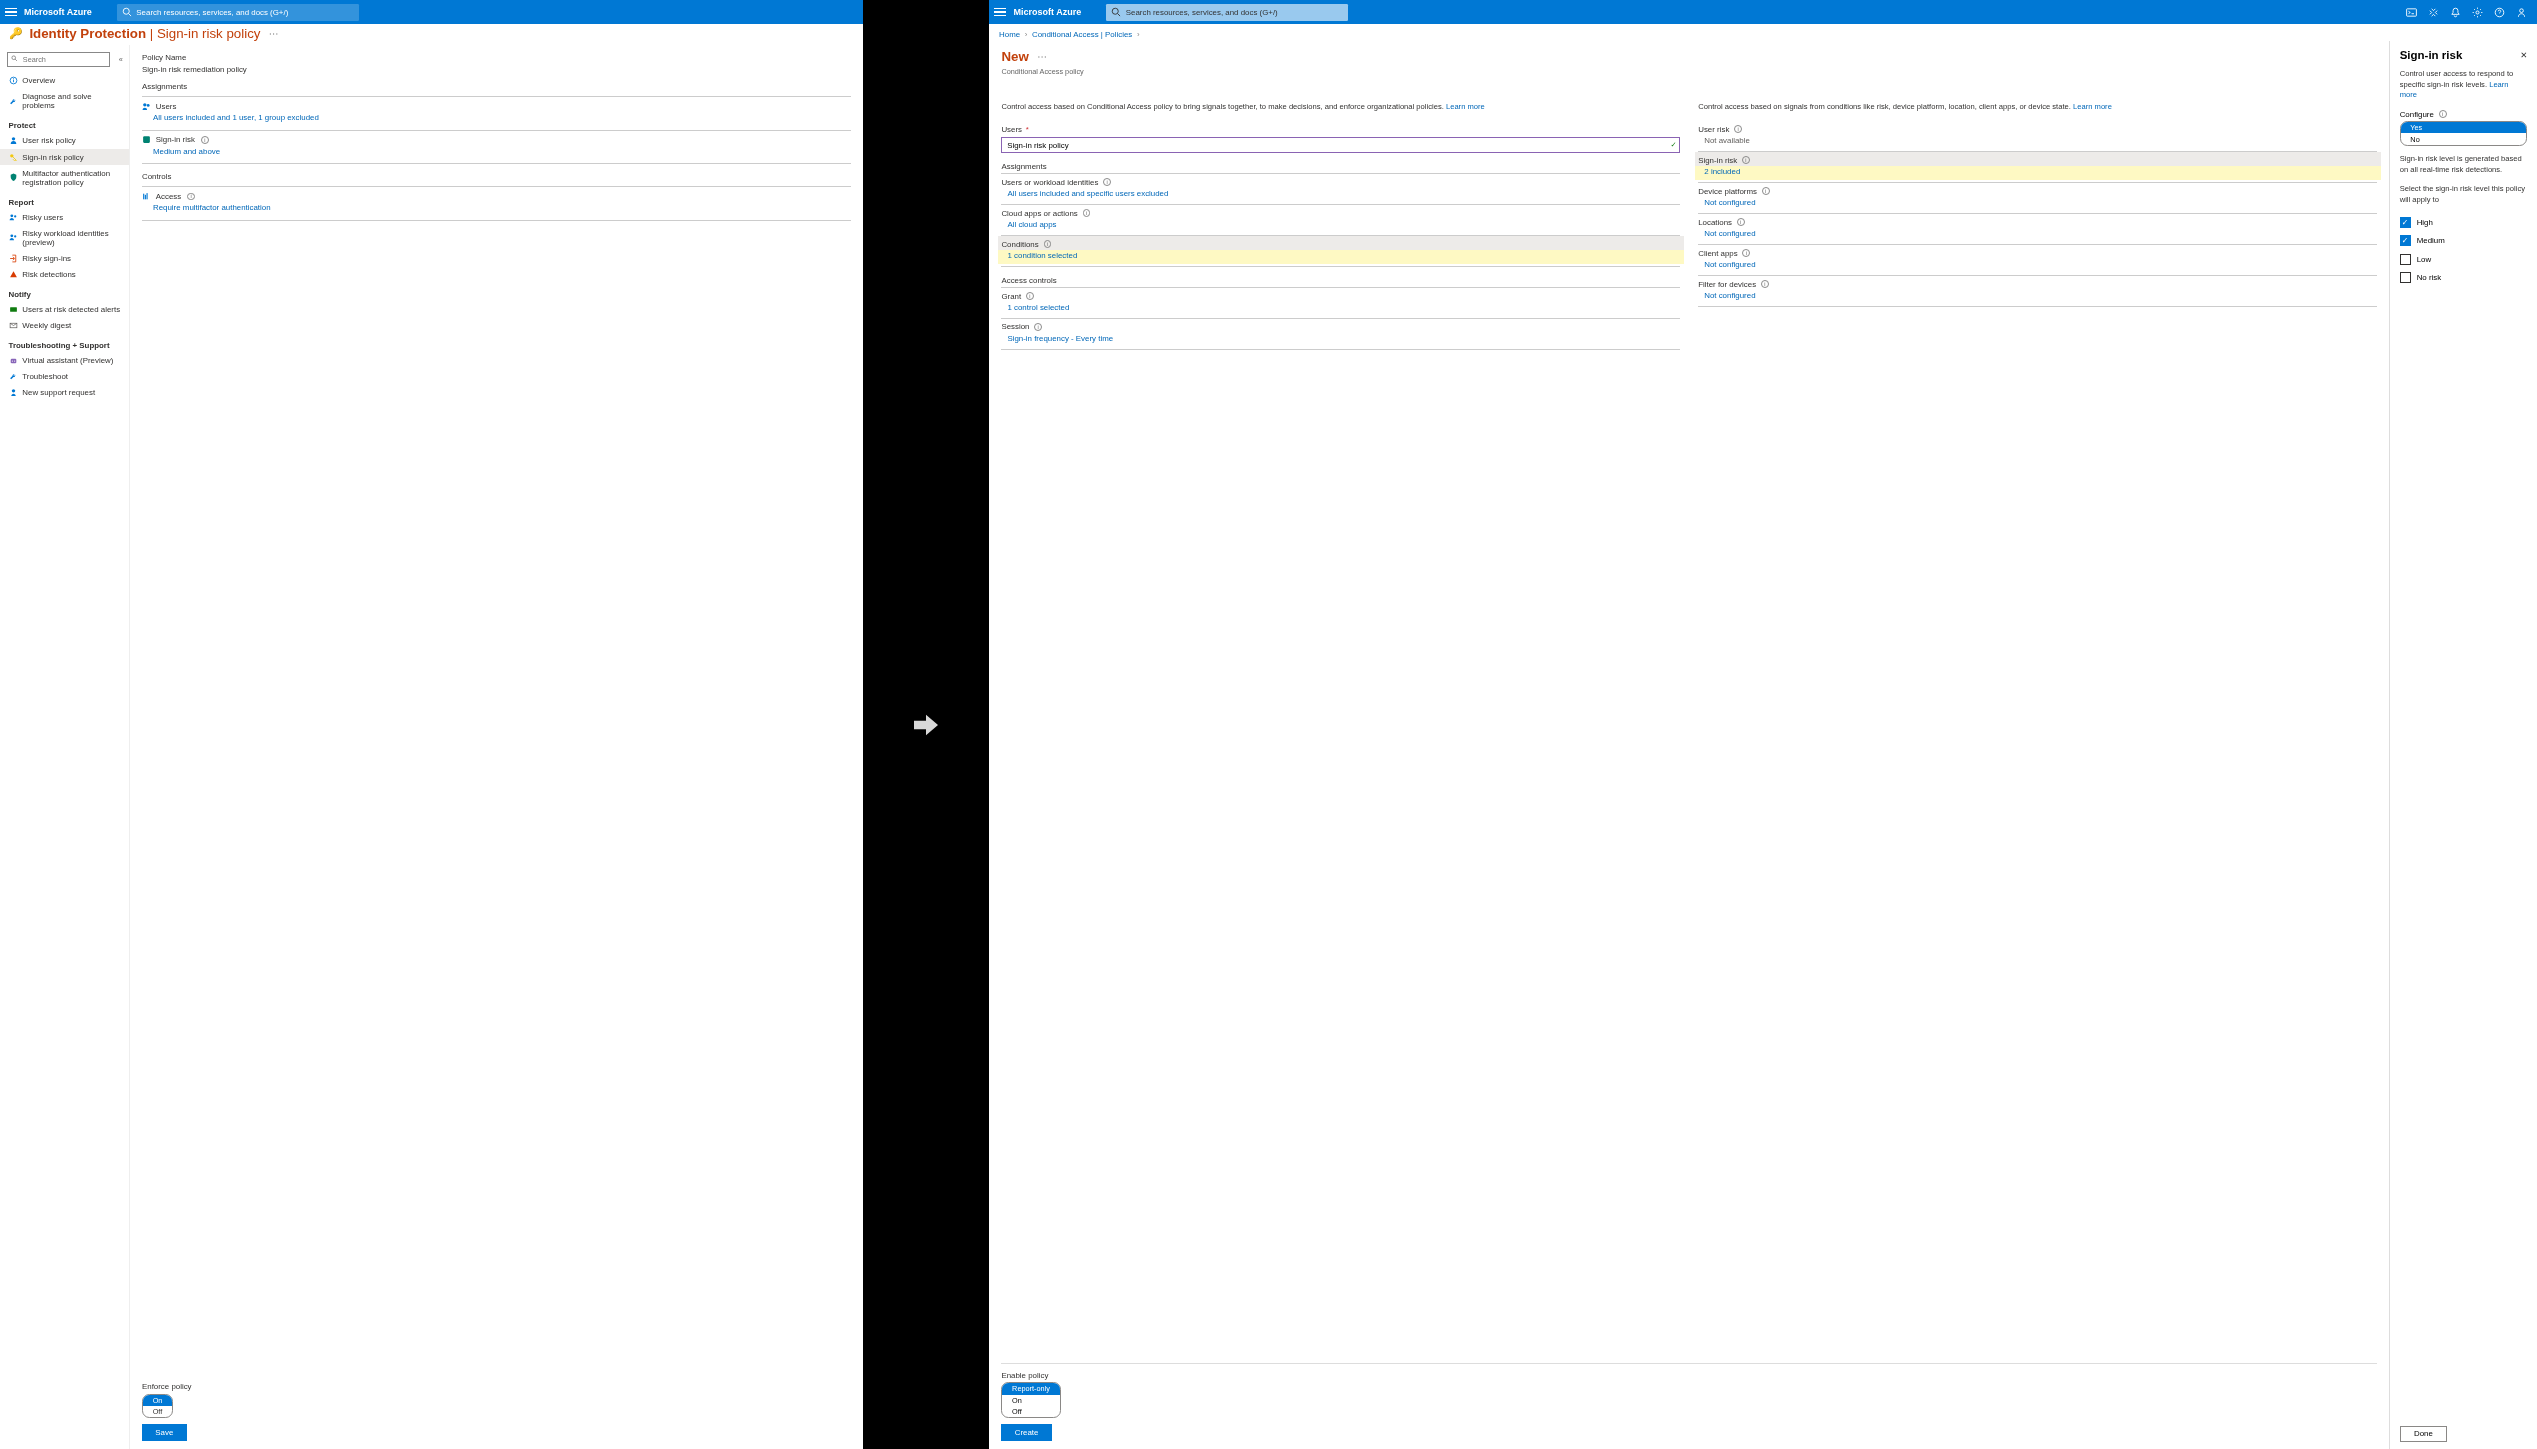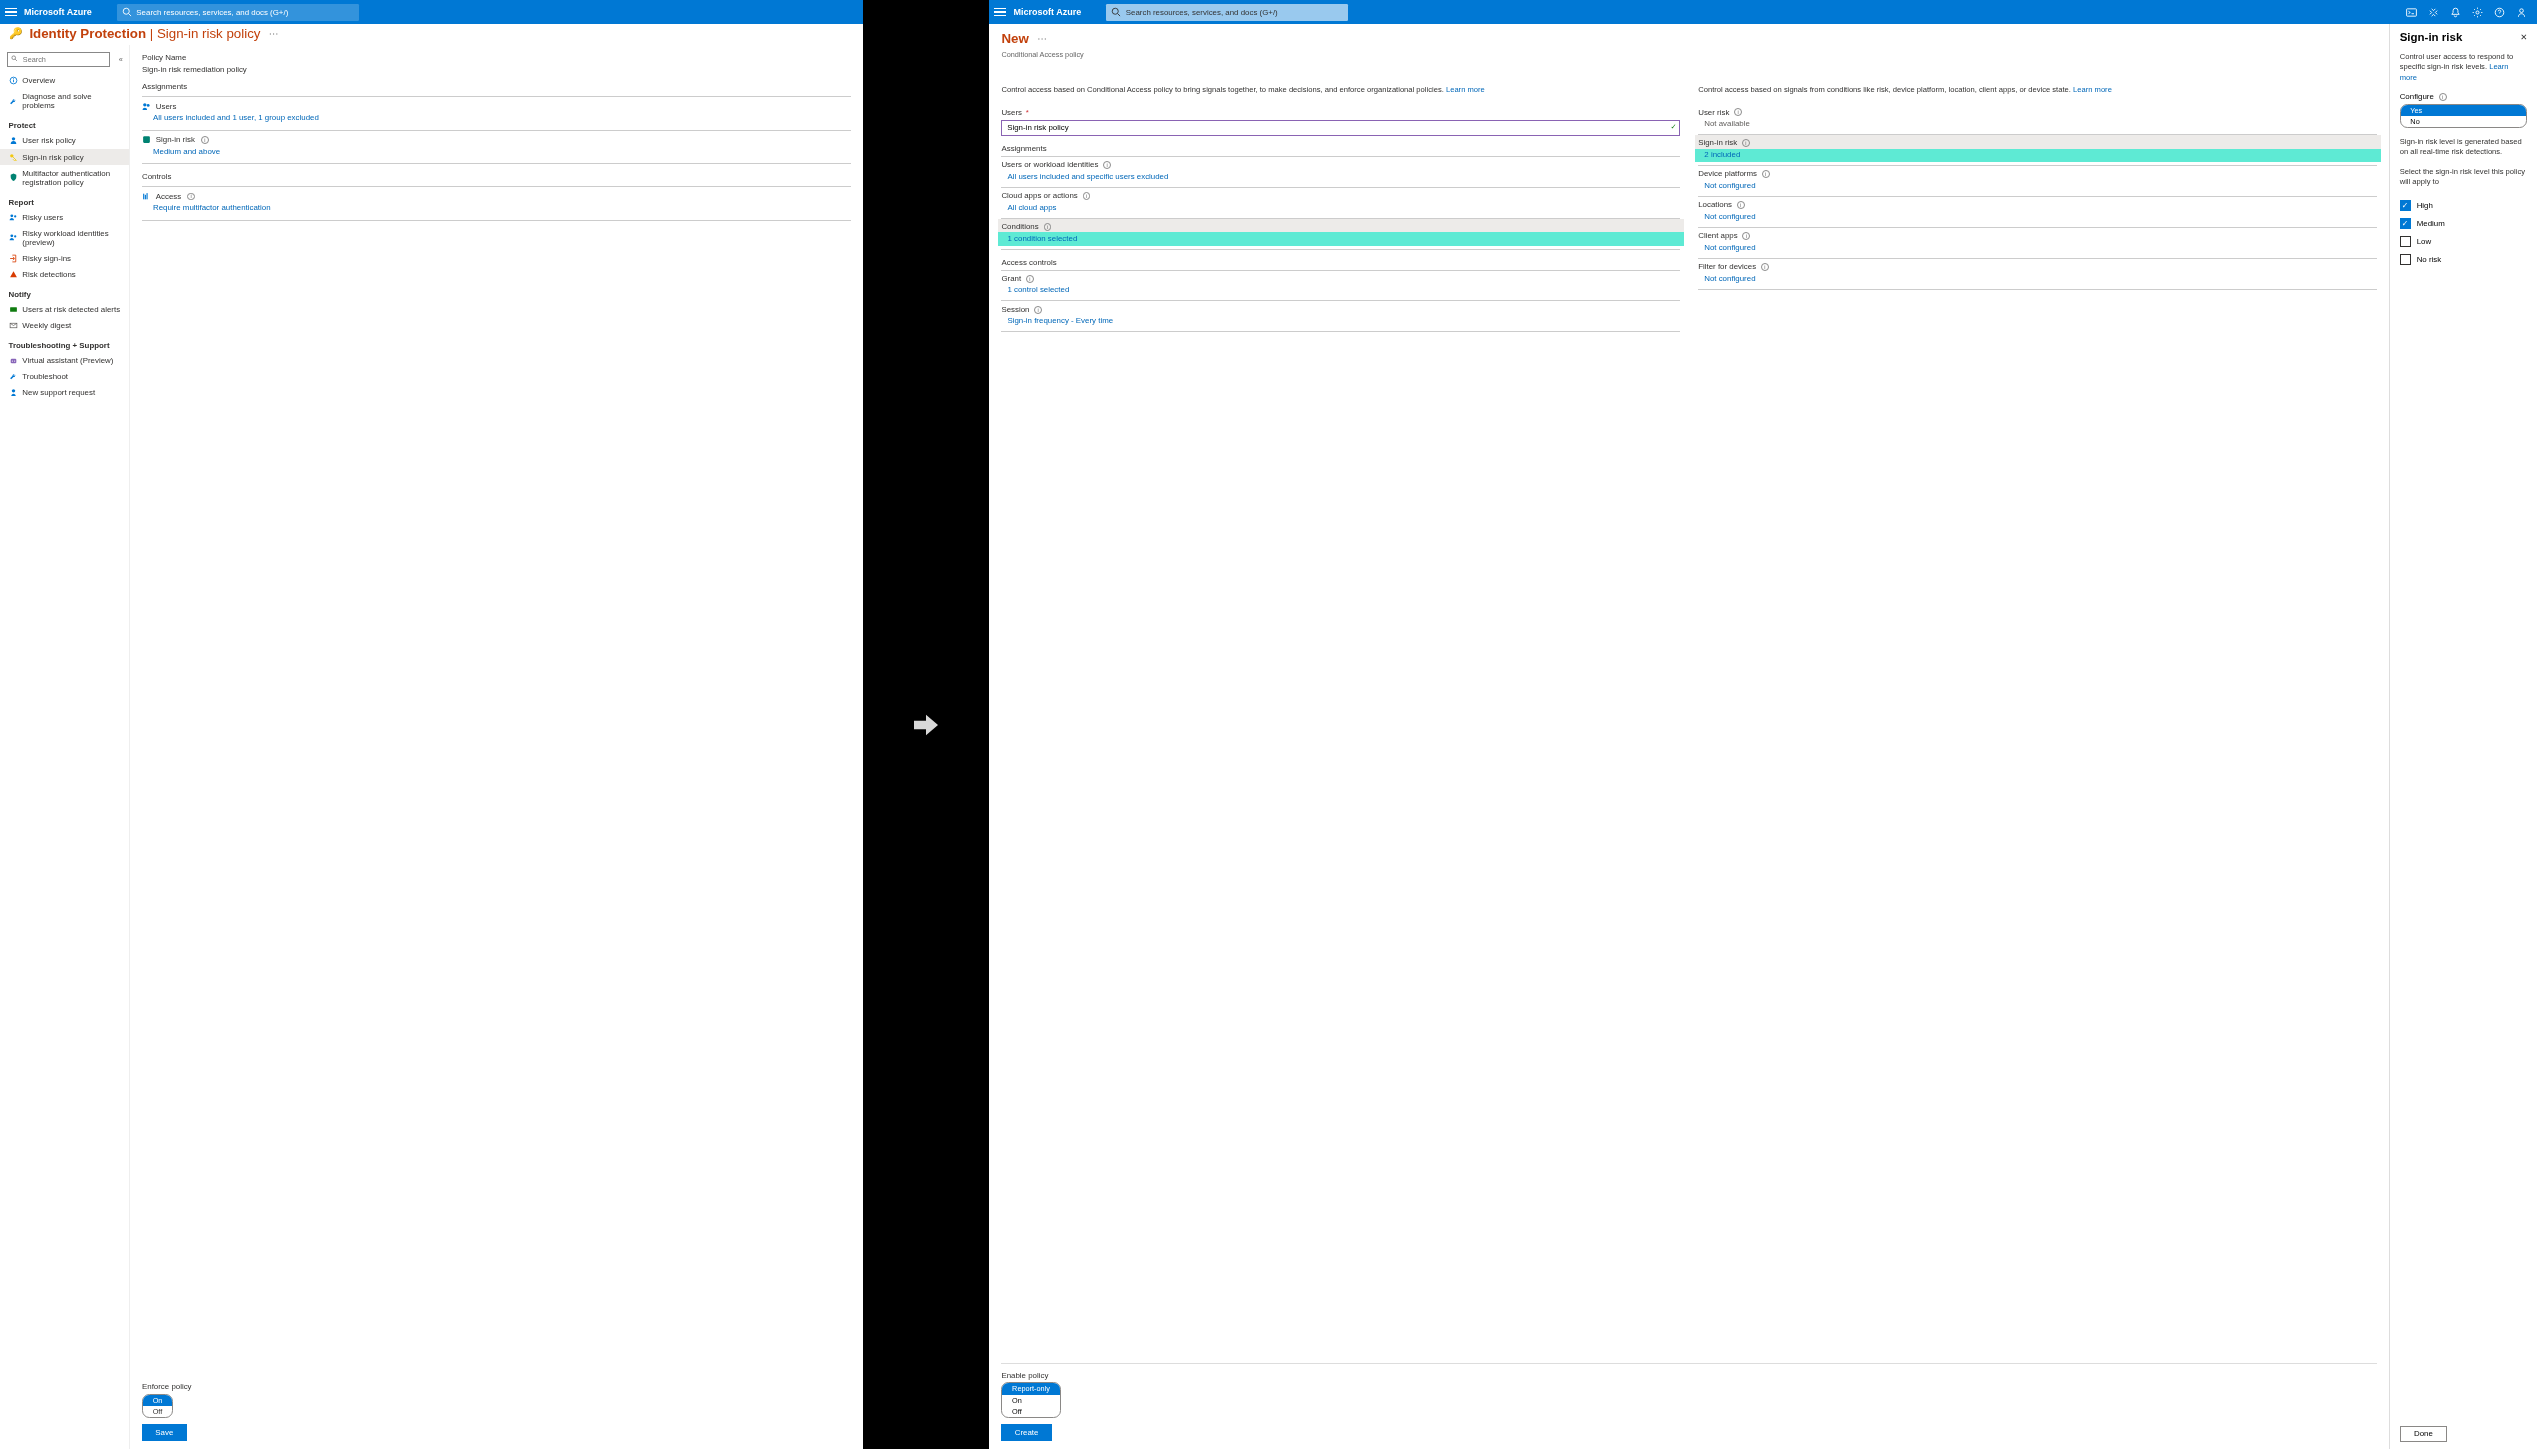--- a/index.html
+++ b/index.html
@@ -80,21 +80,21 @@
 .ca-col { flex: 1; font-size: 7.9px; color: #323130; }
 .ca-intro { font-size: 7.6px; color: #323130; line-height: 1.4; }
 .ca-intro a { color: #0067b8; cursor: pointer; }
 .name-input { width: 100%; border: 0.6px solid #8a63b3; height: 15.8px; padding: 0 4.8px; margin-top: 2.4px; font-size: 7.9px; position: relative; }
 .name-wrap { position: relative; }
 .name-check { position: absolute; right: 3.6px; top: 4.8px; color: #107c10; font-size: 7.3px; }
 .req { color: #d13438; }
 .group-row { padding: 3.6px 0 1.2px; font-size: 7.9px; display: flex; align-items: center; gap: 3.6px; }
 .group-row.hl { background: #edebe9; margin: 0 -3.6px; padding-left: 3.6px; padding-right: 3.6px; }
 .sub-link { color: #0067b8; font-size: 7.9px; padding: 1.2px 0 3.6px 6px; cursor: pointer; }
-.sub-link.hl { background: #5eead4; margin: 0 -3.6px; padding-left: 9.7px; padding-right: 3.6px; }
+.sub-link.hl { background: #fef9c3; margin: 0 -3.6px; padding-left: 9.7px; padding-right: 3.6px; }
 .sub-text { color: #605e5c; font-size: 7.9px; padding: 1.2px 0 3.6px 6px; }
 
 
 .flyout { width: 148px; border-left: 0.6px solid #ddd; padding: 7.3px 9.7px; display: flex; flex-direction: column; font-size: 7.9px; overflow-y: auto; }
 .flyout-head { display: flex; justify-content: space-between; align-items: center; margin-bottom: 8.5px; }
 .flyout-title { font-size: 11.5px; font-weight: 600; }
 .fly-close { cursor: pointer; font-size: 8.5px; color: #333; }
 .fly-para { font-size: 7.6px; color: #323130; margin-bottom: 8.5px; line-height: 1.4; }
 .fly-para a { color: #0067b8; }
 .checkbox-row { display: flex; align-items: center; gap: 6px; padding: 3.6px 0; cursor: pointer; }
@@ -348,20 +348,26 @@
           <circle cx="9" cy="9" r="7"></circle>
           <path d="M7 7a2 2 0 1 1 3 1.7c-.6.4-1 1-1 1.8M9 13h0"></path>
         </svg>
       <svg class="act" viewBox="0 0 18 18" fill="none" stroke="#fff" stroke-width="1.5">
           <circle cx="9" cy="6" r="3"></circle>
           <path d="M4 16c0-3 2-5 5-5s5 2 5 5"></path>
         </svg>
     </div>
   </div>
 
+  <div class="crumbs">
+    <span>Home</span>
+    <span class="sep">›</span>
+    <span>Conditional Access | Policies</span>
+    <span class="sep">›</span>
+  </div>
 
   <div class="right-body">
     <div class="ca-main">
       <div class="page-title-row" style="padding-left:0">
         <div class="page-title">New</div>
         <span class="more-dots">⋯</span>
       </div>
       <div class="subtitle" style="padding-left:0">Conditional Access policy</div>
 
       <div class="ca-cols" style="margin-top:20px">

